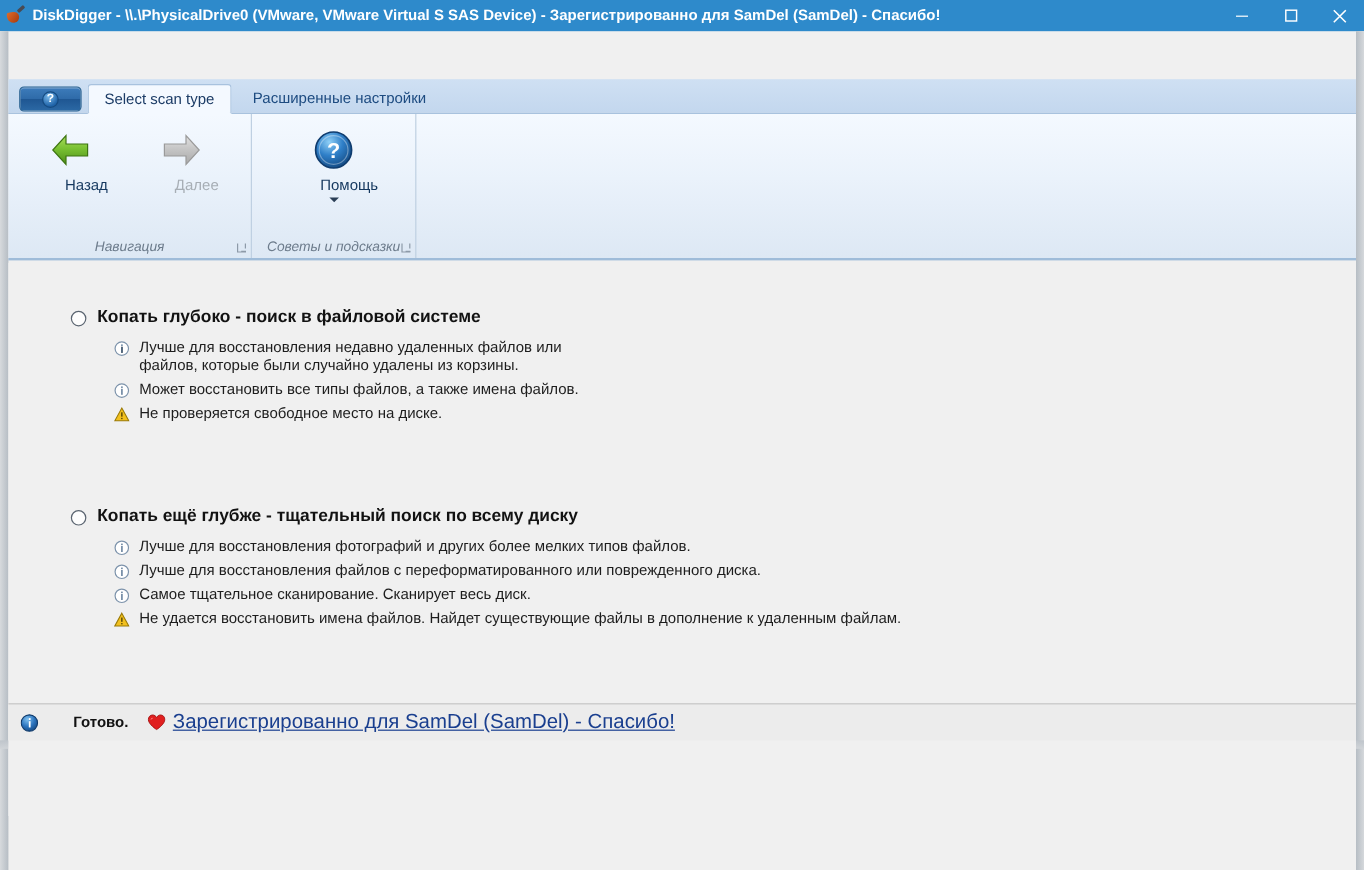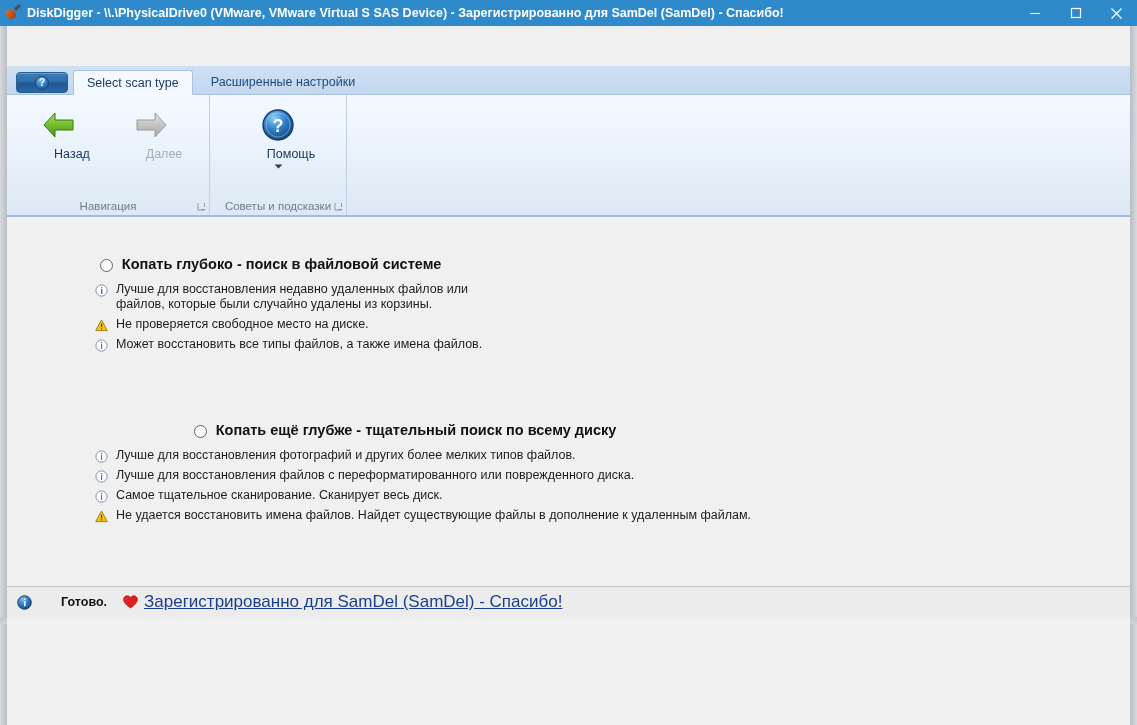--- a/index.html
+++ b/index.html
@@ -154,20 +154,21 @@
     border-right: 1px solid #bfd0e2;
   }
   #group-nav  { left: 0;   width: 203px; }
   #group-tips { left: 203px; width: 137px; }
   .group-label {
     position: absolute; bottom: 3px; left: 0; width: 100%;
     text-align: center;
     font-size: 11.5px;
     color: #6d7c8c;
     white-space: nowrap;
+    font-style: italic;
   }
   .group-launcher {
     position: absolute; bottom: 4px; right: 3px;
     width: 9px; height: 9px;
     cursor: default;
   }
   .ribbon-btn {
     position: absolute; top: 10px;
     width: 86px; height: 70px;
     display: flex; flex-direction: column; align-items: center;
@@ -192,21 +193,20 @@
     position: absolute; left: 7px; top: 219px;
     width: 1123px; height: 461px;
     background: #f0f0f0;
   }
   .option-block { position: absolute; left: 52px; }
   #option-1 { top: 37px; }
   #option-2 { top: 203px; }
   .option-head {
     display: flex; align-items: flex-start;
     cursor: default;
-    justify-content: center;
   }
   .radio {
     width: 13px; height: 13px;
     border-radius: 50%;
     border: 1px solid #5a6470;
     background: #fdfdfd;
     margin-top: 3px; margin-right: 9px;
     flex: 0 0 auto;
   }
   .option-title {
@@ -390,34 +390,34 @@
             <rect x="6" y="5" width="1.2" height="5" fill="#5a7795"></rect>
             <rect x="6" y="3" width="1.2" height="1.3" fill="#5a7795"></rect>
           </svg>
           <div class="btext">Лучше для восстановления недавно удаленных файлов или
 файлов, которые были случайно удалены из корзины.</div>
         </div>
 
 
         <div class="bullet">
           <svg class="bicon" viewBox="0 0 13 13">
+            <circle cx="6.5" cy="6.5" r="5.6" fill="#ffffff" stroke="#7d93ab" stroke-width="1"></circle>
+            <rect x="6" y="5" width="1.2" height="5" fill="#5a7795"></rect>
+            <rect x="6" y="3" width="1.2" height="1.3" fill="#5a7795"></rect>
+          </svg>
+          <div class="btext">Может восстановить все типы файлов, а также имена файлов.</div>
+        </div>
+
+        <div class="bullet">
+          <svg class="bicon" viewBox="0 0 13 13">
             <path d="M6.5 1 L12.3 11.6 L0.7 11.6 Z" fill="#f2c01e" stroke="#9a7a06" stroke-width="0.9"></path>
             <rect x="6" y="4.6" width="1.1" height="3.6" fill="#4a3c05"></rect>
             <rect x="6" y="9.2" width="1.1" height="1.1" fill="#4a3c05"></rect>
           </svg>
           <div class="btext">Не проверяется свободное место на диске.</div>
-        </div>
-
-        <div class="bullet">
-          <svg class="bicon" viewBox="0 0 13 13">
-            <circle cx="6.5" cy="6.5" r="5.6" fill="#ffffff" stroke="#7d93ab" stroke-width="1"></circle>
-            <rect x="6" y="5" width="1.2" height="5" fill="#5a7795"></rect>
-            <rect x="6" y="3" width="1.2" height="1.3" fill="#5a7795"></rect>
-          </svg>
-          <div class="btext">Может восстановить все типы файлов, а также имена файлов.</div>
         </div>
       </div>
     </div>
 
     <div class="option-block" id="option-2">
       <div class="option-head">
         <div class="radio"></div>
         <div class="option-title">Копать ещё глубже - тщательный поиск по всему диску</div>
       </div>
       <div class="bullets">

